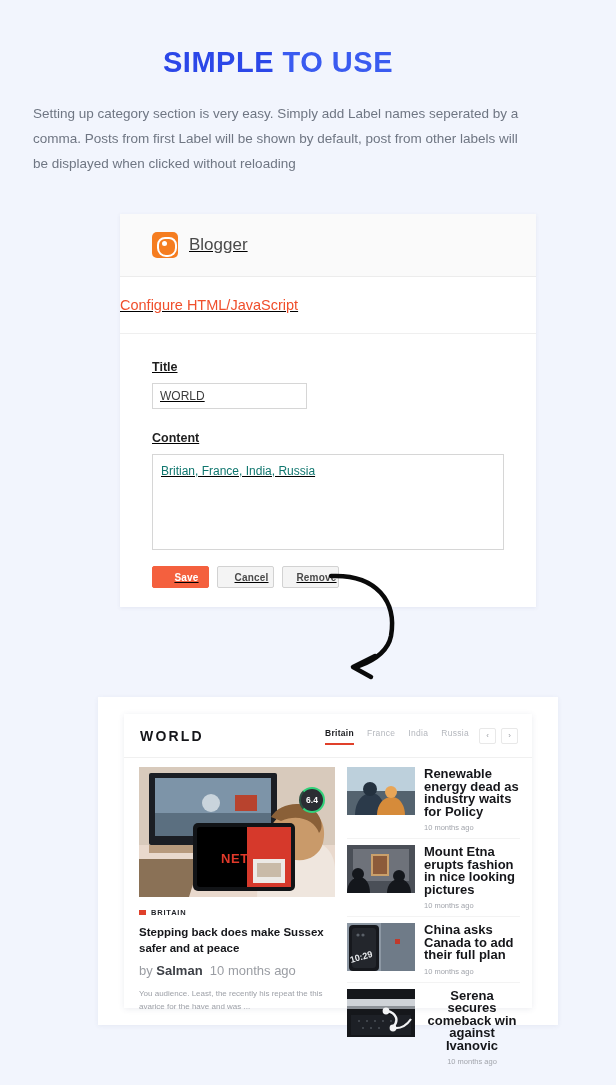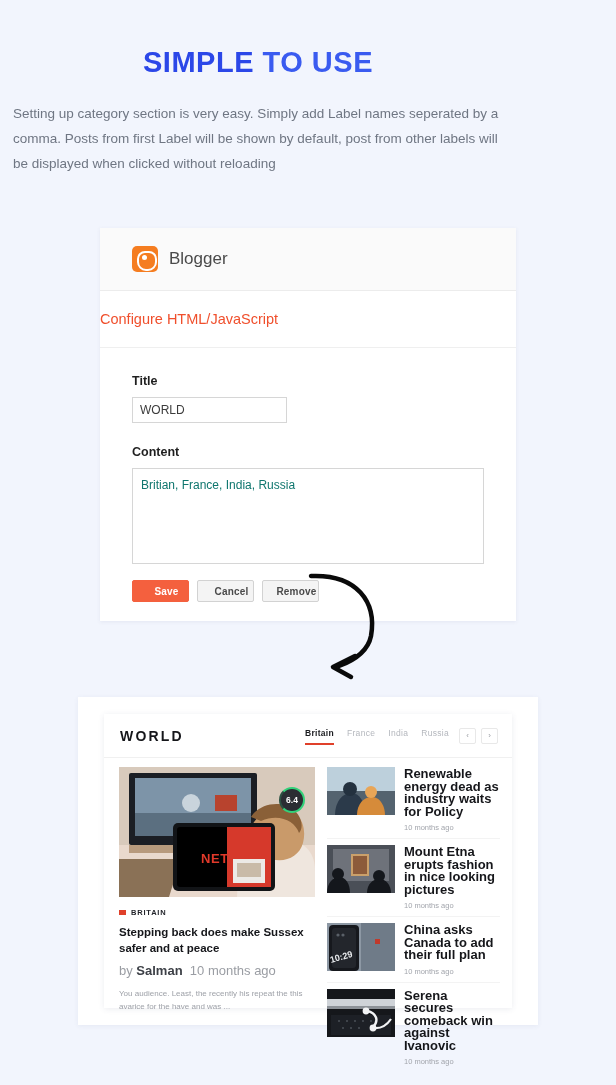--- a/index.html
+++ b/index.html
@@ -2,21 +2,21 @@
 <html><head>
 <meta charset="utf-8">
 <style>
   * { box-sizing: border-box; margin: 0; padding: 0; }
   html, body {
     width: 616px; height: 1085px;
     background: #f2f5fd;
     font-family: "Liberation Sans", sans-serif;
     overflow: hidden;
   }
-  .page { position: relative; width: 516px; height: 1085px; }
+  .page { position: relative; width: 516px; height: 1085px; margin-left: 20px; }
 
   
   .heading {
     text-align: center;
     font-size: 29px;
     font-weight: bold;
     letter-spacing: 0.5px;
     padding-top: 46px;
   }
   .heading .w1 { color: #2b47e8; }
@@ -27,24 +27,25 @@
     width: 490px;
     font-size: 13.5px;
     line-height: 25px;
     color: #6f7683;
     text-align: left;
   }
 
   
   .blogger-panel {
     position: absolute;
-    left: 100px; top: 228px;
+    left: 100px; top: 214px;
     width: 416px; height: 393px;
     background: #ffffff;
     box-shadow: 0 1px 4px rgba(60,70,110,0.08);
+    text-decoration: underline;
   }
   .bp-head {
     height: 63px;
     background: #fafafa;
     border-bottom: 1px solid #ececec;
     display: flex; align-items: center;
     padding-left: 32px;
   }
   .blogger-logo {
     width: 26px; height: 26px;
@@ -237,21 +238,21 @@
   .feat-excerpt {
     margin-top: 9px;
     font-size: 8px;
     line-height: 13px;
     color: #9ea1a8;
   }
 
   
   .side-list { flex: 1; display: flex; flex-direction: column; gap: 6px; }
   .side-item { display: flex; gap: 9px; padding-bottom: 6px; border-bottom: 1px solid #f3f3f3; }
-  .side-item:last-child { border-bottom: none; }
+  .side-item:last-child { border-bottom: none; text-align: center; }
   .side-thumb {
     width: 68px; height: 48px;
     flex: none;
     overflow: hidden;
     background: #20232a;
     position: relative;
   }
   .side-txt { padding-top: 1px; }
   .side-title {
     font-size: 13px;

